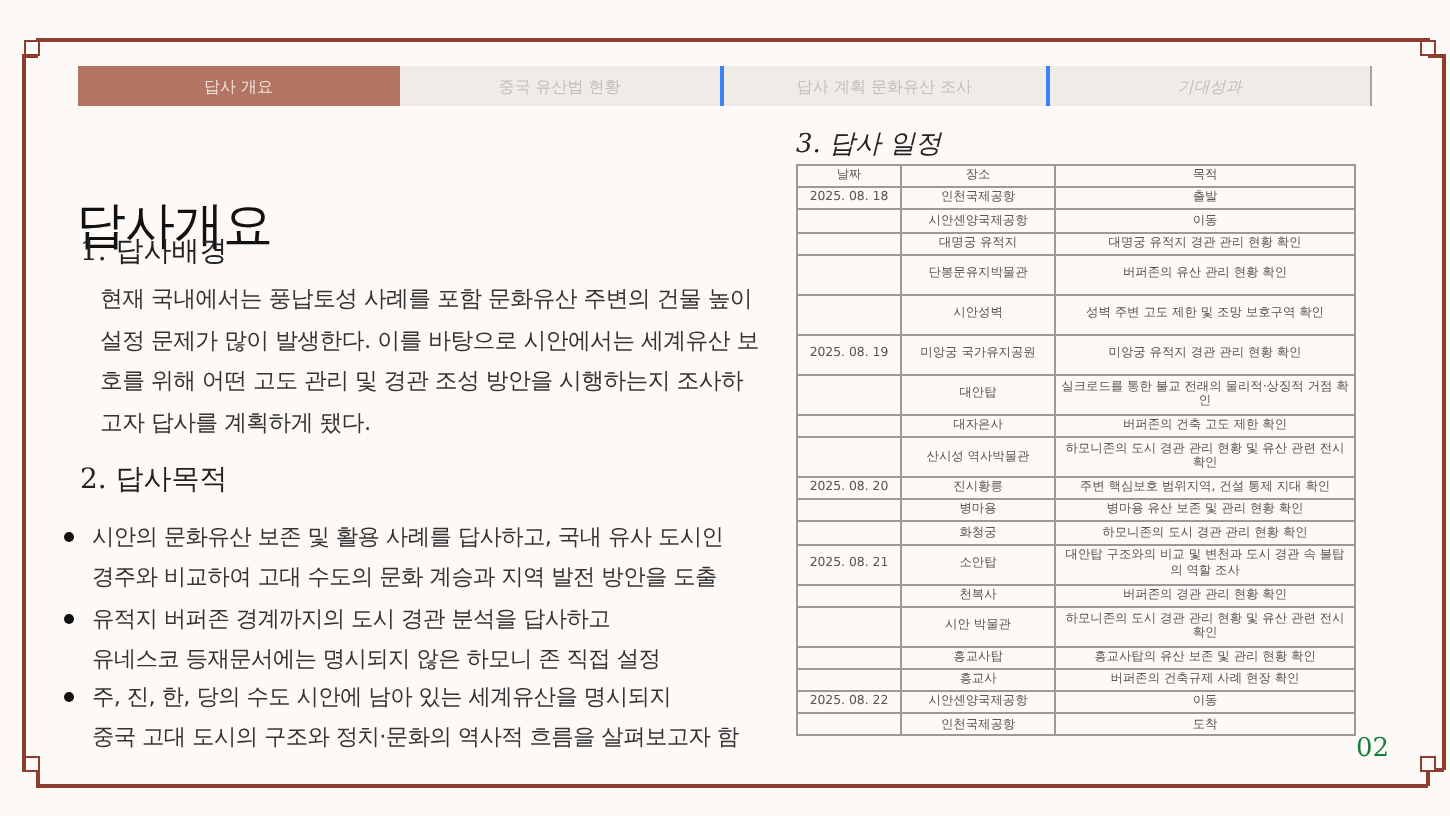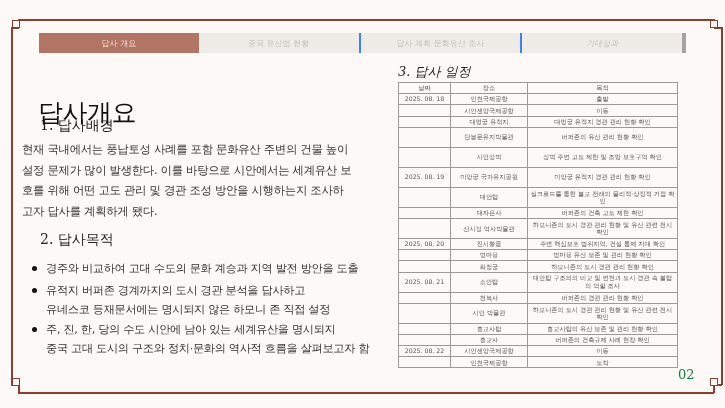--- a/index.html
+++ b/index.html
@@ -6,26 +6,26 @@
   body {
     width:725px; height:408px; background:#fdf9f6; position:relative; overflow:hidden;
     font-family:"DejaVu Sans", sans-serif; color:#222;
   }
   .frame-line { position:absolute; background:#8c3f30; }
   .corner-box { position:absolute; width:6px; height:6px; border:1.5px solid #8c3f30; background:#fdf9f6; }
 
   .tabs { position:absolute; left:39px; top:33px; width:647px; height:20px; display:flex;text-align:right; }
   .tab { flex:1; display:flex; align-items:center; justify-content:center;
          font-size:8px; color:#c5bfb8; background:#efebe6; border-right:2px solid #3b82f6; box-sizing:border-box; }
-  .tab:last-child { border-right:4px solid #a3a3a3;font-style:italic; }
+  .tab:last-child { border-right:1px solid #a3a3a3;font-style:italic; }
   .tab.active { background:#b27563; color:#f3dfd8; border-right:none; }
 
   .page-title { position:absolute; left:38px; top:68px; font-size:25px; color:#111; letter-spacing:-0.5px;margin-top:28px; }
   .section-h { position:absolute; font-size:14px; color:#222; font-family:"DejaVu Serif", serif; }
-  .para { position:absolute; left:22px; top:139px; width:352px; font-size:11.4px; line-height:20.5px; color:#333; letter-spacing:-0.3px; text-align:justify; }
+  .para { position:absolute; left:50px; top:139px; width:352px; font-size:11.4px; line-height:20.5px; color:#333; letter-spacing:-0.3px; text-align:justify; }
   .bullets { position:absolute; left:32px; top:259px; width:360px; font-size:11.2px; color:#333; letter-spacing:-0.3px; }
   .bullet { position:relative; padding-left:14px; line-height:19.6px; margin-bottom:0; }
   .bullet .dot { position:absolute; left:0; top:7px; width:5px; height:5px; border-radius:50%; background:#111; }
   .bullet .line { display:block; }
 
   .table-title { position:absolute; left:398px; top:63px; font-size:13px; font-style:italic; color:#222; font-family:"DejaVu Serif", serif; }
   table.sched { position:absolute; left:398px; top:82px; width:280px; border-collapse:collapse; font-size:6.2px; color:#555; }
   table.sched th, table.sched td { border:0.8px solid #9a9a9a; text-align:center; padding:0 2px; height:10.2px; line-height:7.6px; font-weight:normal; }
   table.sched th { color:#555; }
   table.sched td.tall { height:19px; }
@@ -77,20 +77,21 @@
   <span style="display:block">현재 국내에서는 풍납토성 사례를 포함 문화유산 주변의 건물 높이</span>
   <span style="display:block">설정 문제가 많이 발생한다. 이를 바탕으로 시안에서는 세계유산 보</span>
   <span style="display:block">호를 위해 어떤 고도 관리 및 경관 조성 방안을 시행하는지 조사하</span>
   <span style="display:block">고자 답사를 계획하게 됐다.</span>
 </div>
 
 <div class="section-h" style="left:40px;top:231px;">2. 답사목적</div>
 <div class="bullets">
   <div class="bullet">
     <span class="dot"></span>
+    <span class="line">시안의 문화유산 보존 및 활용 사례를 답사하고, 국내 유사 도시인</span>
     <span class="line">경주와 비교하여 고대 수도의 문화 계승과 지역 발전 방안을 도출</span>
   </div>
   <div class="bullet" style="margin-top:2px;">
     <span class="dot"></span>
     <span class="line">유적지 버퍼존 경계까지의 도시 경관 분석을 답사하고</span>
     <span class="line">유네스코 등재문서에는 명시되지 않은 하모니 존 직접 설정</span>
   </div>
   <div class="bullet">
     <span class="dot"></span>
     <span class="line">주, 진, 한, 당의 수도 시안에 남아 있는 세계유산을 명시되지</span>

